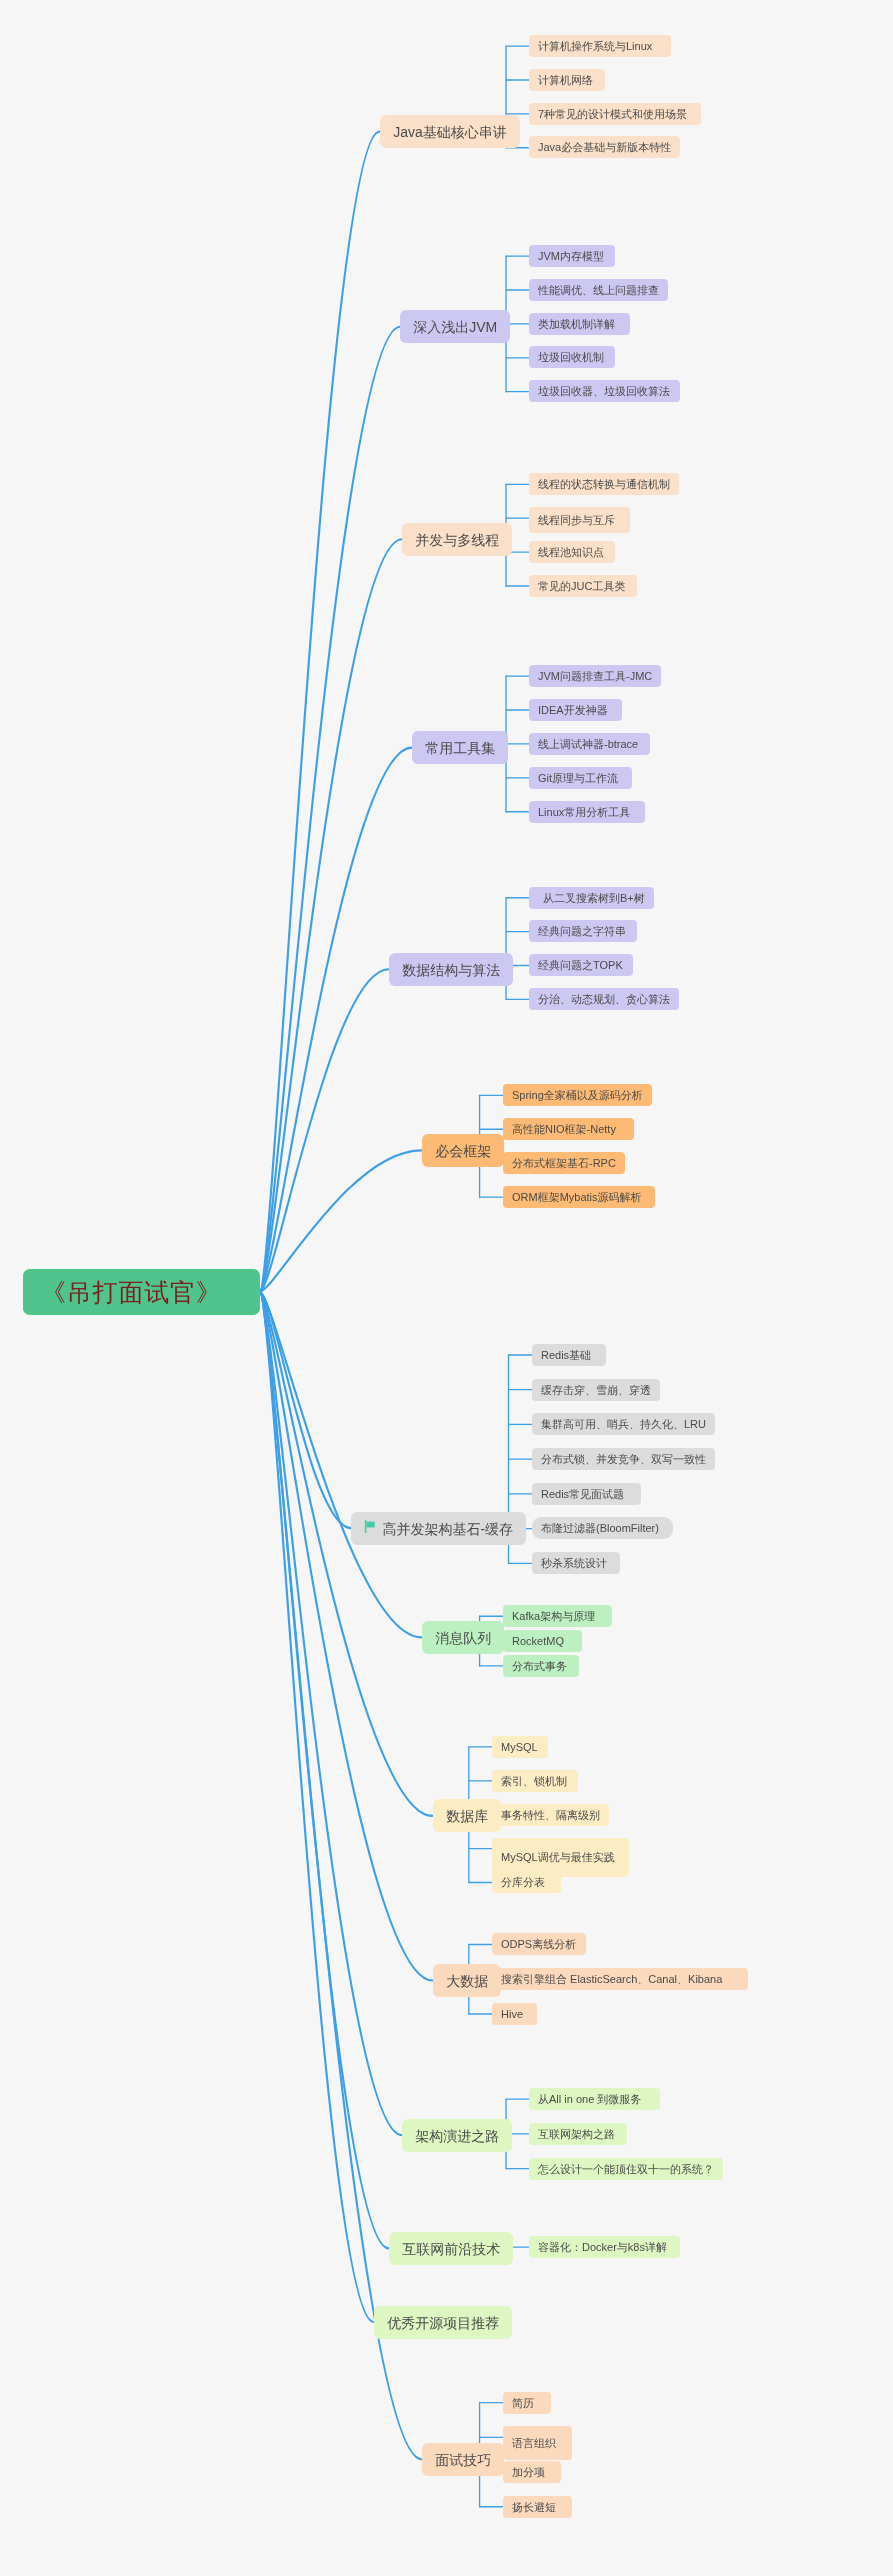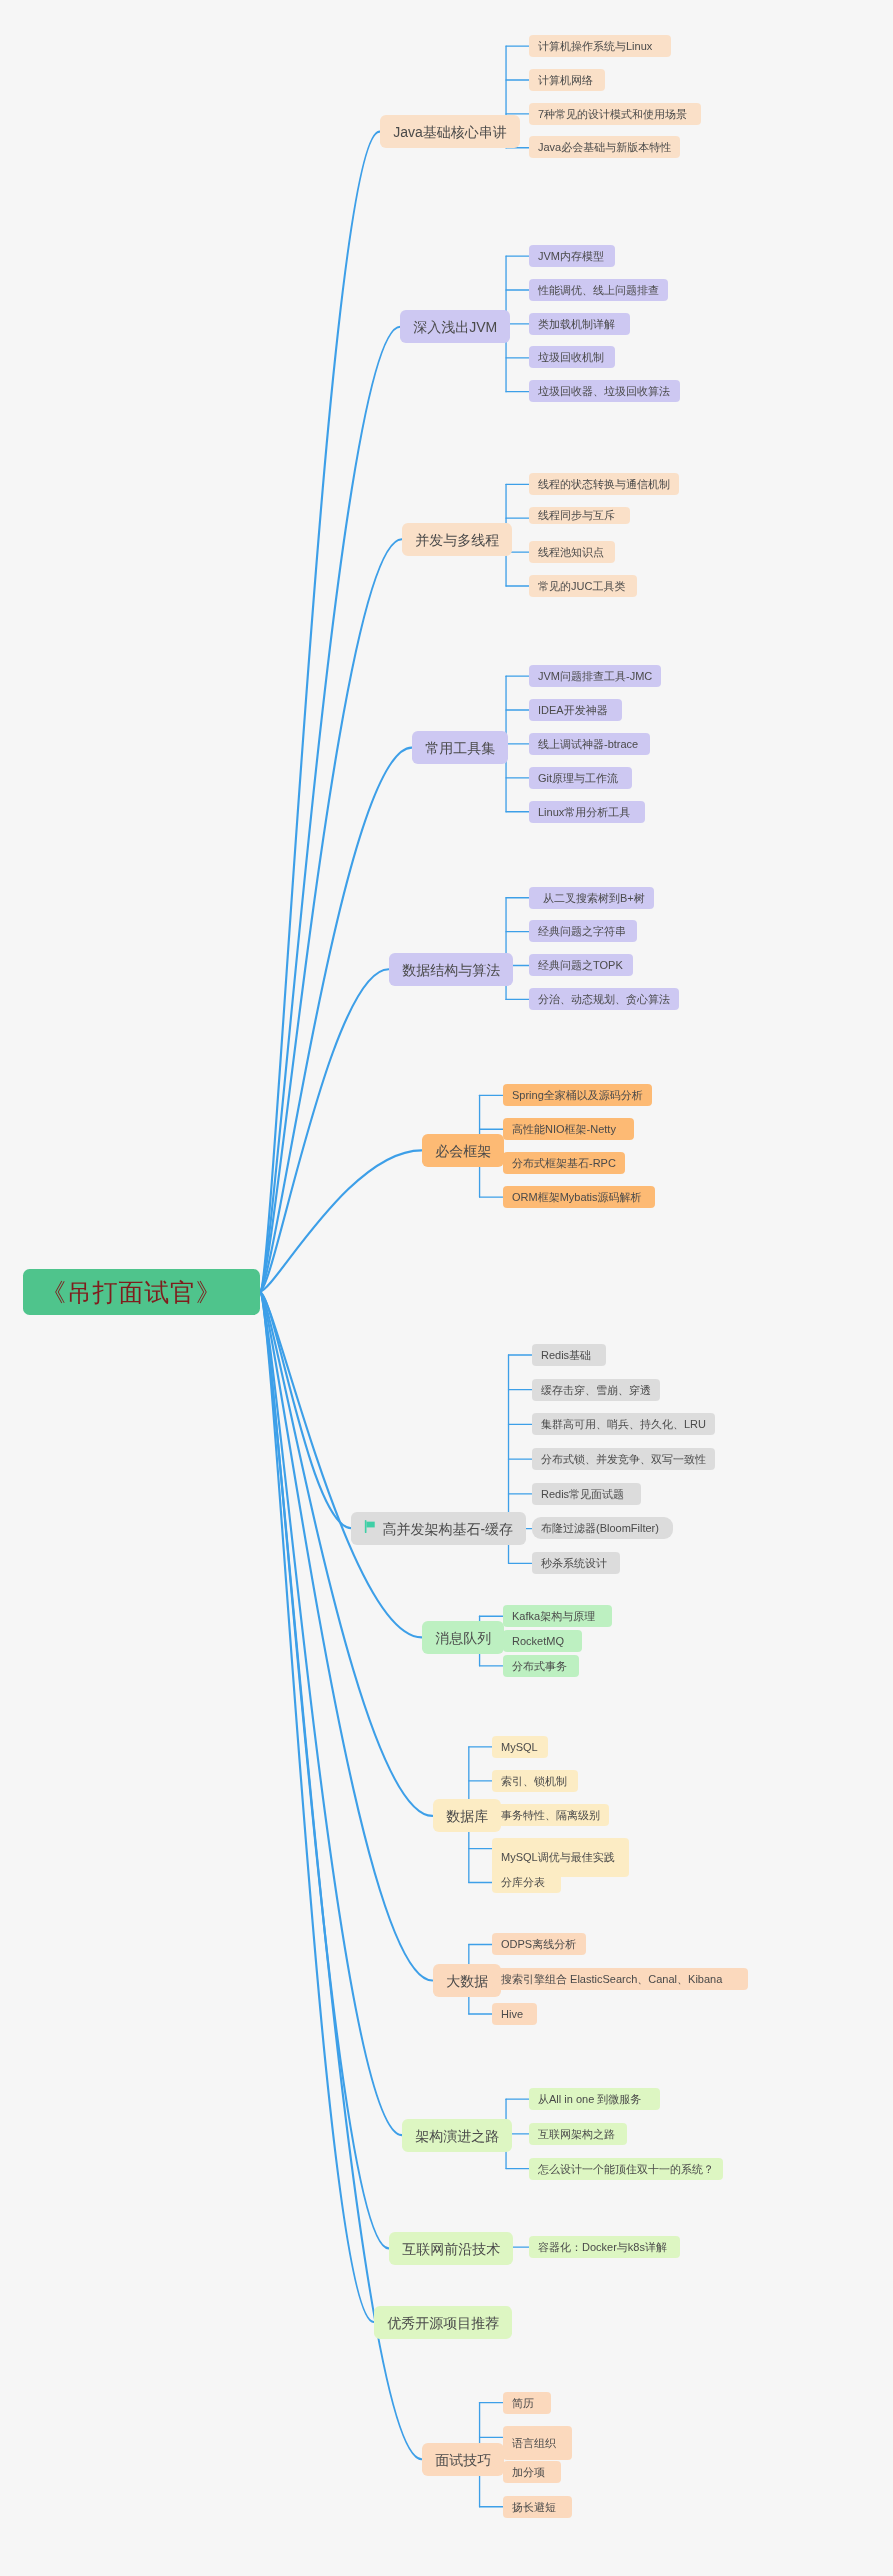--- a/index.html
+++ b/index.html
@@ -191,21 +191,21 @@
     </div>
     <div class="node lvl2 c-purple" style="left: 529px; top: 380px; min-width: 151px; height: 22px;">
       <span>垃圾回收器、垃圾回收算法</span>
     </div>
     <div class="node lvl1 c-orange" style="left: 402px; top: 523px; min-width: 91px; height: 33px;">
       <span>并发与多线程</span>
     </div>
     <div class="node lvl2 c-orange" style="left: 529px; top: 473px; min-width: 146px; height: 22px;">
       <span>线程的状态转换与通信机制</span>
     </div>
-    <div class="node lvl2 c-orange" style="left: 529px; top: 507px; min-width: 101px; height: 17px;">
+    <div class="node lvl2 c-orange" style="left: 529px; top: 507px; min-width: 101px; height: 26px;">
       <span>线程同步与互斥</span>
     </div>
     <div class="node lvl2 c-orange" style="left: 529px; top: 541px; min-width: 86px; height: 22px;">
       <span>线程池知识点</span>
     </div>
     <div class="node lvl2 c-orange" style="left: 529px; top: 575px; min-width: 108px; height: 22px;">
       <span>常见的JUC工具类</span>
     </div>
     <div class="node lvl1 c-purple" style="left: 412px; top: 731px; min-width: 81px; height: 33px;">
       <span>常用工具集</span>

